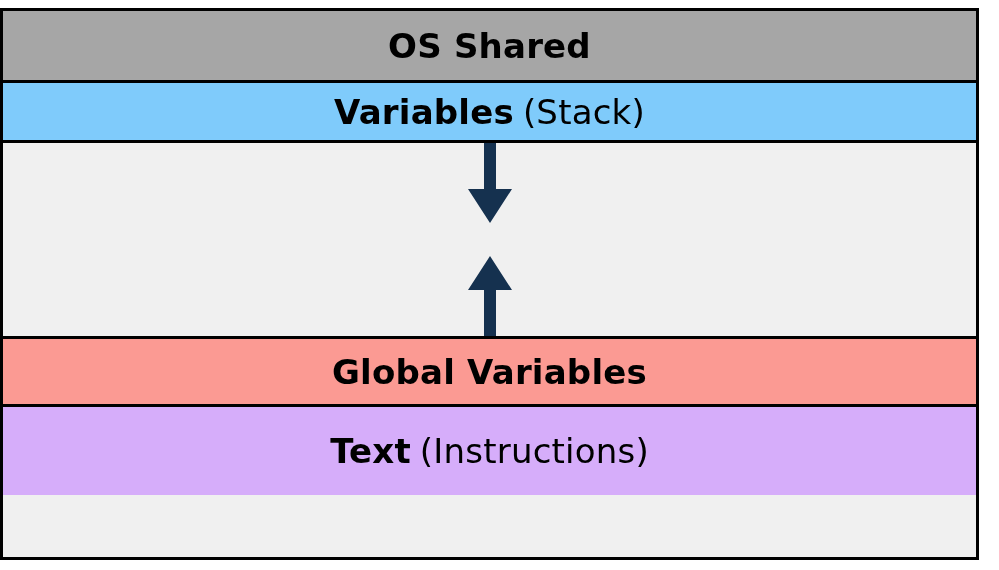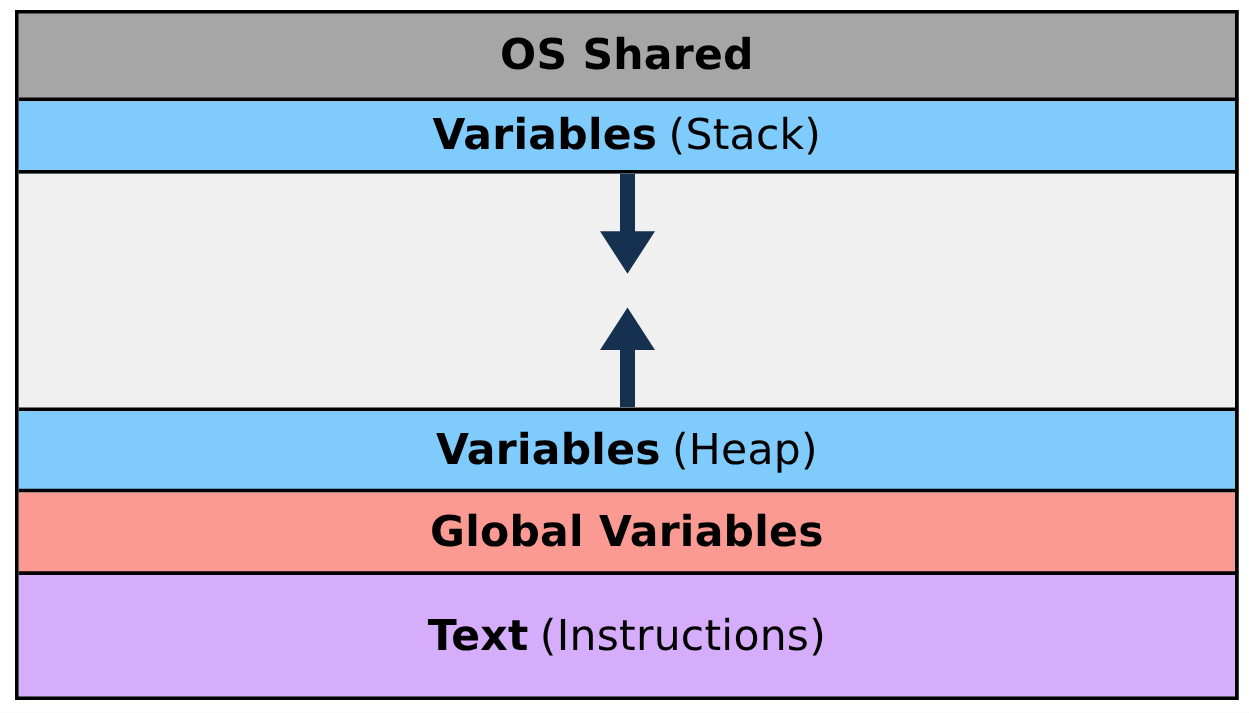--- a/index.html
+++ b/index.html
@@ -9,21 +9,21 @@
   }
   body {
     width: 999px;
     height: 570px;
     font-family: "DejaVu Sans", sans-serif;
     overflow: hidden;
   }
 
   .diagram {
     position: absolute;
-    left: 12px;
+    left: 0;
     top: 8px;
     width: 979px;
     height: 552px;
     border: 3px solid #000000;
     box-sizing: border-box;
     background: #f0f0f0;
     display: flex;
     flex-direction: column;
   }
 
@@ -57,21 +57,21 @@
     display: inline-block;
     width: 9px;
   }
 
   
   .band-os      { height: 72px;  background: #a6a6a6; }
   .band-stack   { height: 60px;  background: #7fcbfb; }
   .band-gap     { height: 196px; background: #f0f0f0; }
   .band-heap    { height: 68px;  background: #7fcbfb; }
   .band-global  { height: 68px;  background: #fb9a93; justify-content: center; }
-  .band-text    { height: 100px;  background: #d6adfa; }
+  .band-text    { height: 88px;  background: #d6adfa; }
 
   
   .arrow {
     position: absolute;
     left: 50%;
     transform: translateX(-50%);
     width: 56px;
   }
   .arrow svg {
     display: block;
@@ -99,23 +99,20 @@
         <path d="M22 0 H34 V46 H50 L28 80 L6 46 H22 Z" fill="#15314f"></path>
       </svg>
     </div>
     <div class="arrow arrow-up">
       <svg viewBox="0 0 56 84" xmlns="http://www.w3.org/2000/svg" aria-hidden="true">
         <path d="M28 4 L50 38 H34 V84 H22 V38 H6 Z" fill="#15314f"></path>
       </svg>
     </div>
   </div>
 
-  <div class="band band-heap">
-    <div class="band-label"><span class="label-strong">Variables</span><span class="label-gap"></span><span class="label-regular">(Heap)</span></div>
-  </div>
 
   <div class="band band-global">
     <div class="band-label"><span class="label-strong">Global Variables</span></div>
   </div>
 
   <div class="band band-text">
     <div class="band-label"><span class="label-strong">Text</span><span class="label-gap"></span><span class="label-regular">(Instructions)</span></div>
   </div>
 
 </div>

